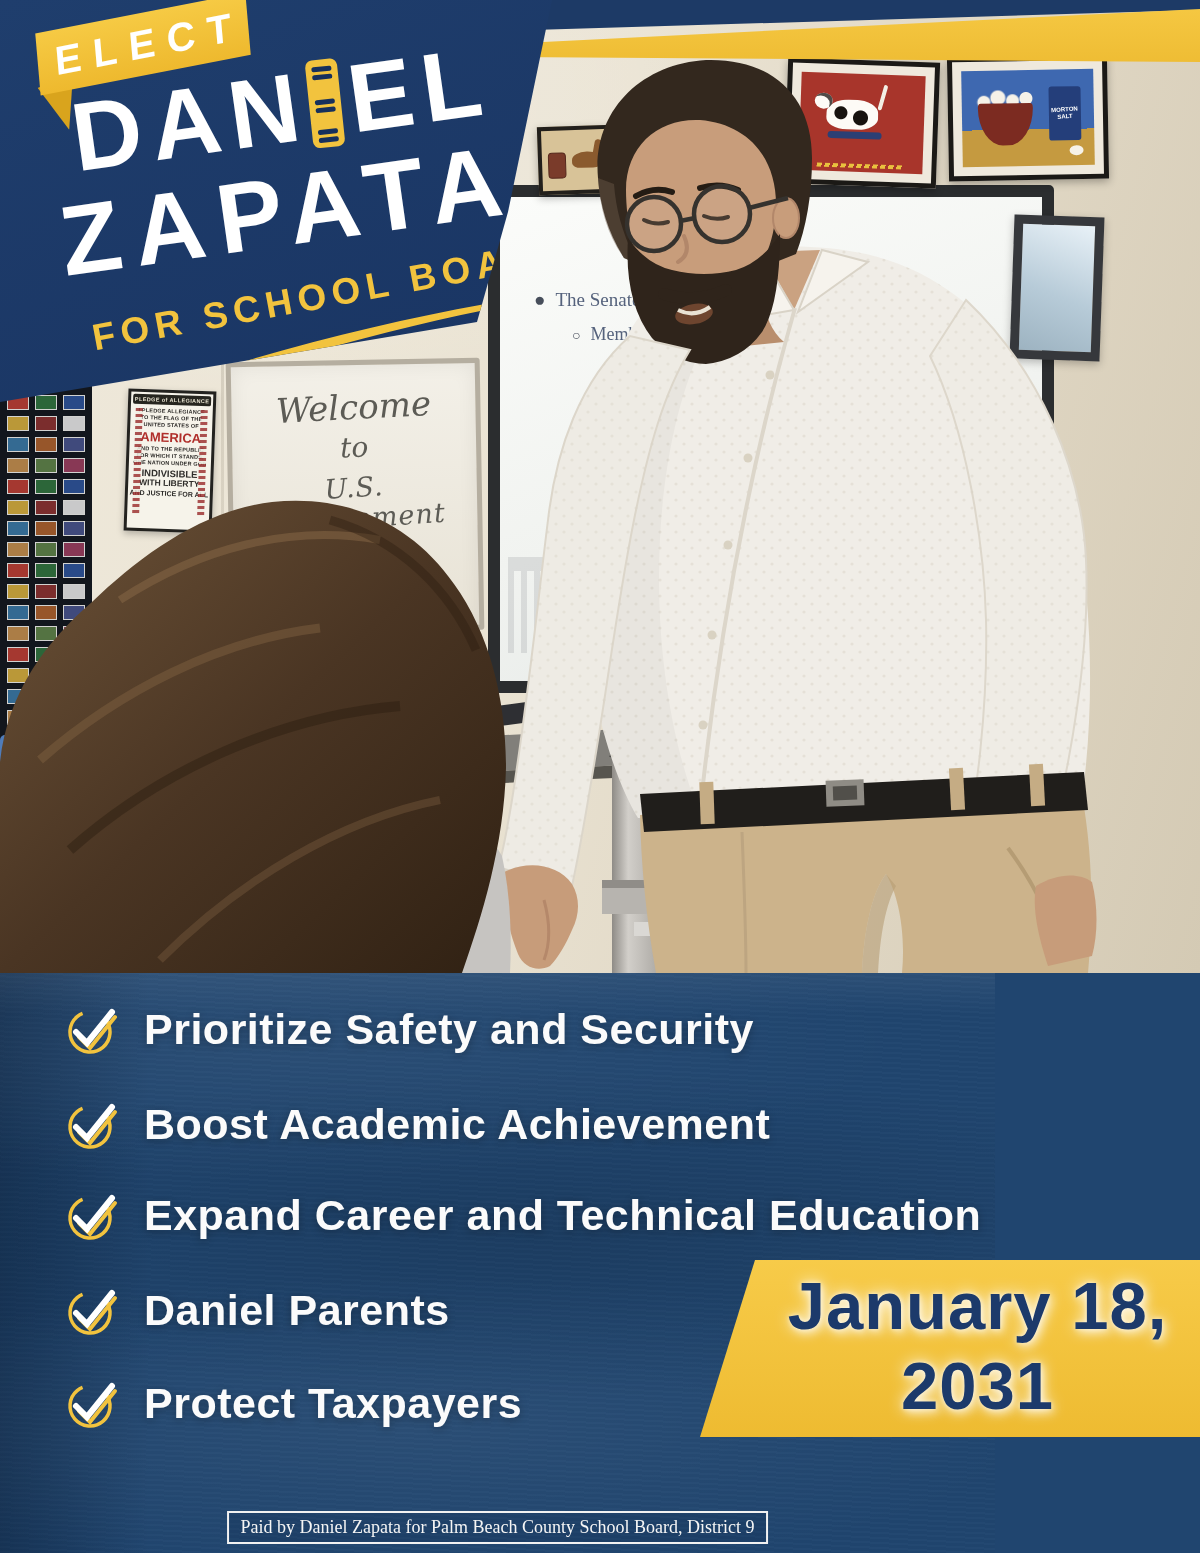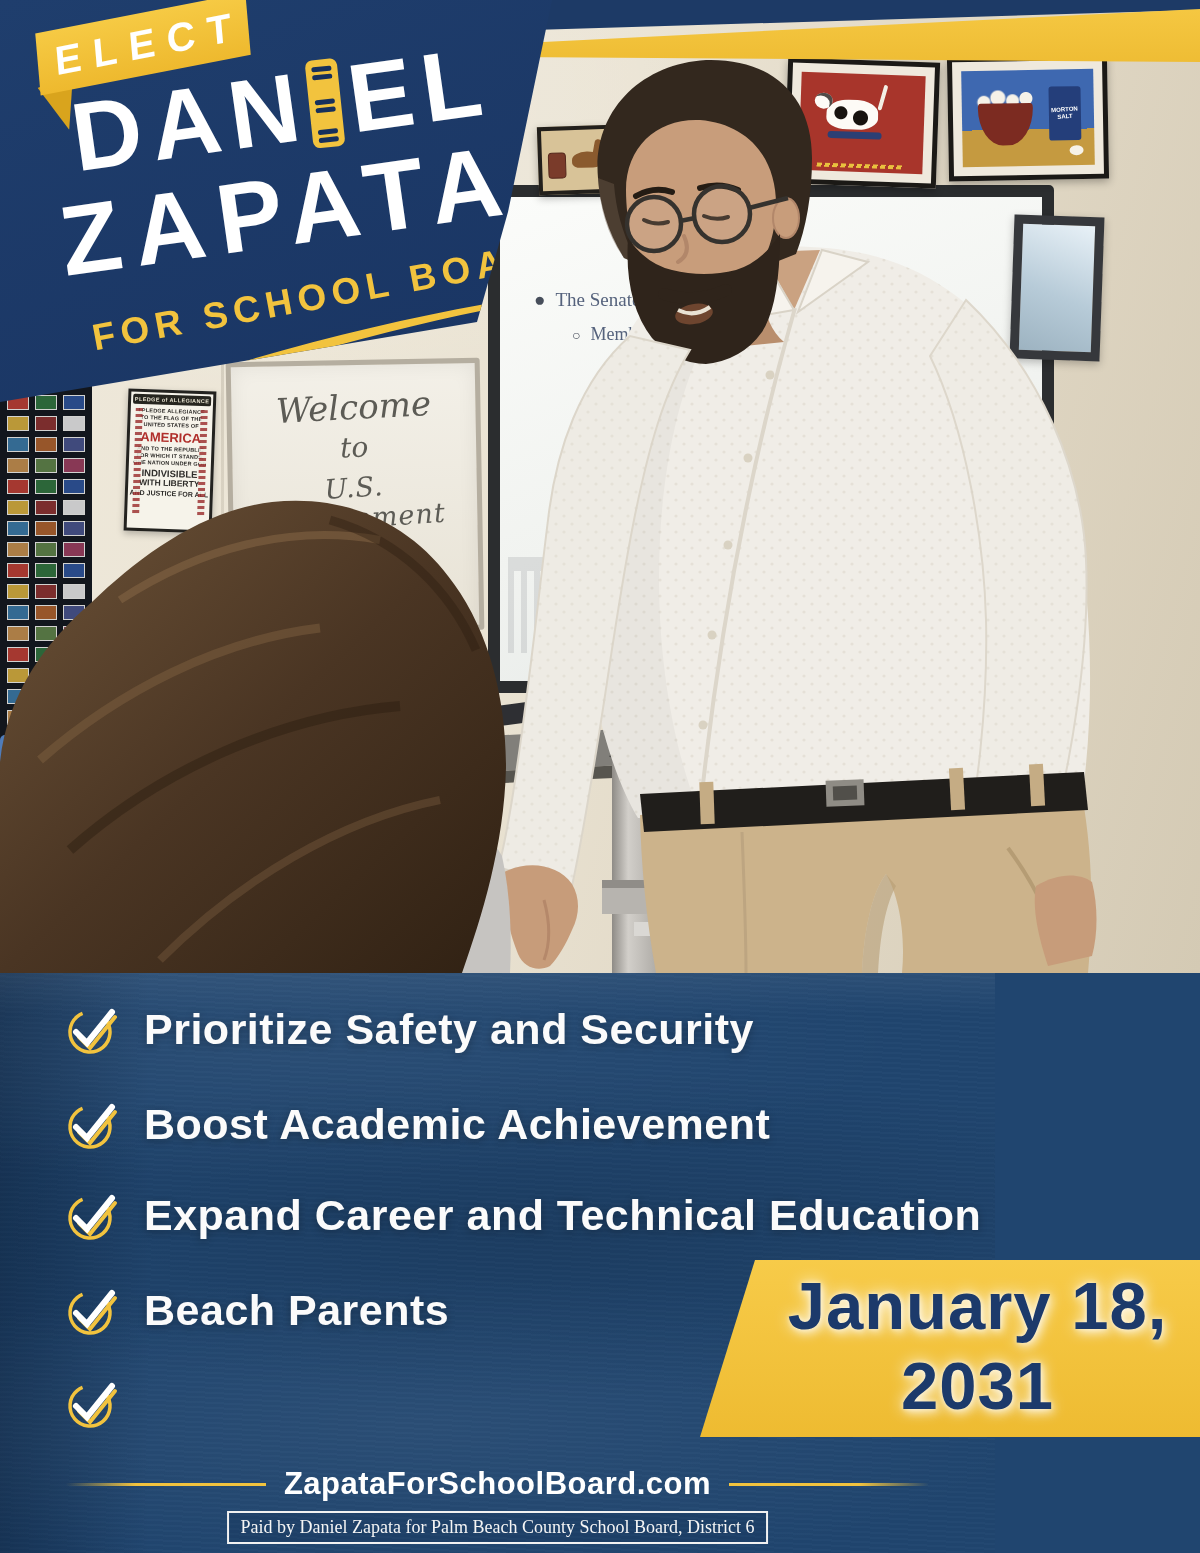--- a/index.html
+++ b/index.html
@@ -520,38 +520,34 @@
           <path d="M14,32 L25,43 L50,12" fill="none" stroke="#ffffff" stroke-width="6" stroke-linecap="round"></path>
         </svg>
       <div class="ptext">Expand Career and Technical Education</div>
     </div>
     <div class="prow" style="top:308px">
       <svg class="check" viewBox="0 0 58 58">
           <circle cx="28" cy="32" r="20" fill="none" stroke="#f2c33e" stroke-width="3.5" stroke-dasharray="100 26" transform="rotate(-40 28 32)"></circle>
           <path d="M17,37 L28,48 L53,17" fill="none" stroke="#f2c33e" stroke-width="4" stroke-linecap="round"></path>
           <path d="M14,32 L25,43 L50,12" fill="none" stroke="#ffffff" stroke-width="6" stroke-linecap="round"></path>
         </svg>
-      <div class="ptext">Beach Parents</div>
+      <div class="ptext">Daniel Parents</div>
     </div>
     <div class="prow" style="top:401px">
       <svg class="check" viewBox="0 0 58 58">
           <circle cx="28" cy="32" r="20" fill="none" stroke="#f2c33e" stroke-width="3.5" stroke-dasharray="100 26" transform="rotate(-40 28 32)"></circle>
           <path d="M17,37 L28,48 L53,17" fill="none" stroke="#f2c33e" stroke-width="4" stroke-linecap="round"></path>
           <path d="M14,32 L25,43 L50,12" fill="none" stroke="#ffffff" stroke-width="6" stroke-linecap="round"></path>
         </svg>
+      <div class="ptext">Protect Taxpayers</div>
     </div>
 
     <div class="banner">
       <div class="banner-text">
         <div>January 18,</div>
         <div>2031</div>
       </div>
     </div>
 
-    <div class="urlrow">
-      <div class="urlline left"></div>
-      <div class="url">ZapataForSchoolBoard.com</div>
-      <div class="urlline right"></div>
-    </div>
-
-    <div class="disc">Paid by Daniel Zapata for Palm Beach County School Board, District 6</div>
+
+    <div class="disc">Paid by Daniel Zapata for Palm Beach County School Board, District 9</div>
   </div>
 </div>
 
 </body></html>

